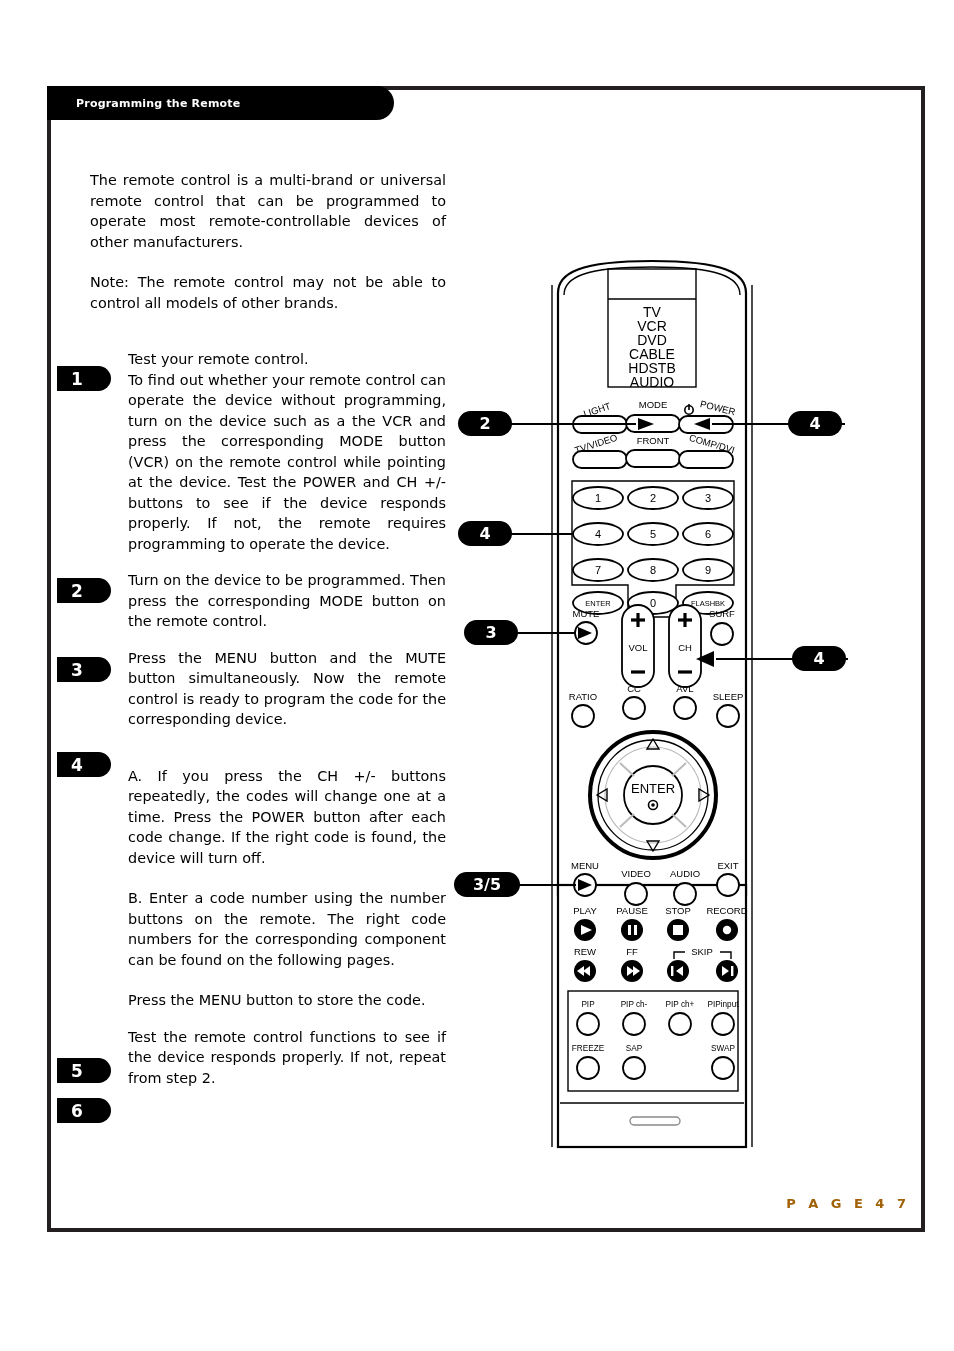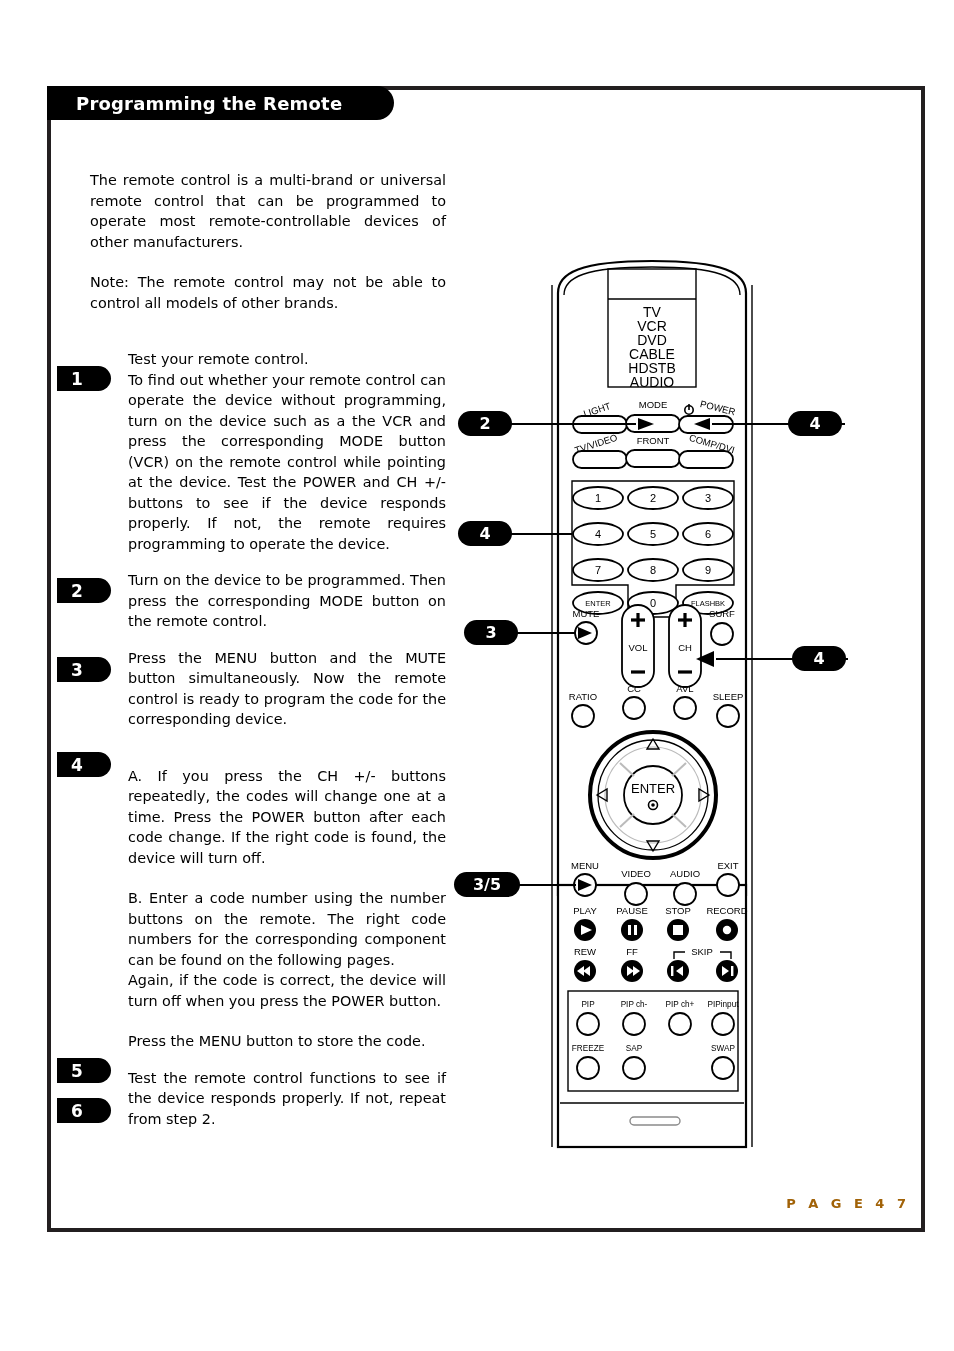--- a/index.html
+++ b/index.html
@@ -41,21 +41,21 @@
     background: #000;
     border-radius: 0 17px 17px 0;
     display: flex;
     align-items: center;
     z-index: 5;
   }
   #header-banner .title {
     color: #fff;
     font-family: "DejaVu Sans", sans-serif;
     font-weight: bold;
-    font-size: 18px;
+    font-size: 11px;
     letter-spacing: 0.2px;
     margin-left: 29px;
   }
 
   
   #text-col {
     position: absolute;
     left: 90px;
     top: 170px;
     width: 356px;
@@ -182,21 +182,20 @@
   <div class="gap-lg"></div>
 
   <div class="step-row">
     <div class="step-body">A. If  you press the CH +/- buttons repeatedly, the codes will change one at a time. Press the POWER button after each code change. If the right code is found, the device will turn off.</div>
   </div>
 
   <div class="gap-lg"></div>
 
   <div class="step-row">
     <div class="step-body">B. Enter a code number using the number buttons on the remote. The right code numbers for the corresponding component can be found on the following pages.</div>
-    <div class="step-body">Again, if the code is correct, the device will turn off when you press the POWER button.</div>
   </div>
 
   <div class="gap-lg"></div>
 
   <div class="step-row">
     <div class="step-body nojust">Press the MENU button to store the code.</div>
   </div>
 
   <div class="gap-md"></div>
 

